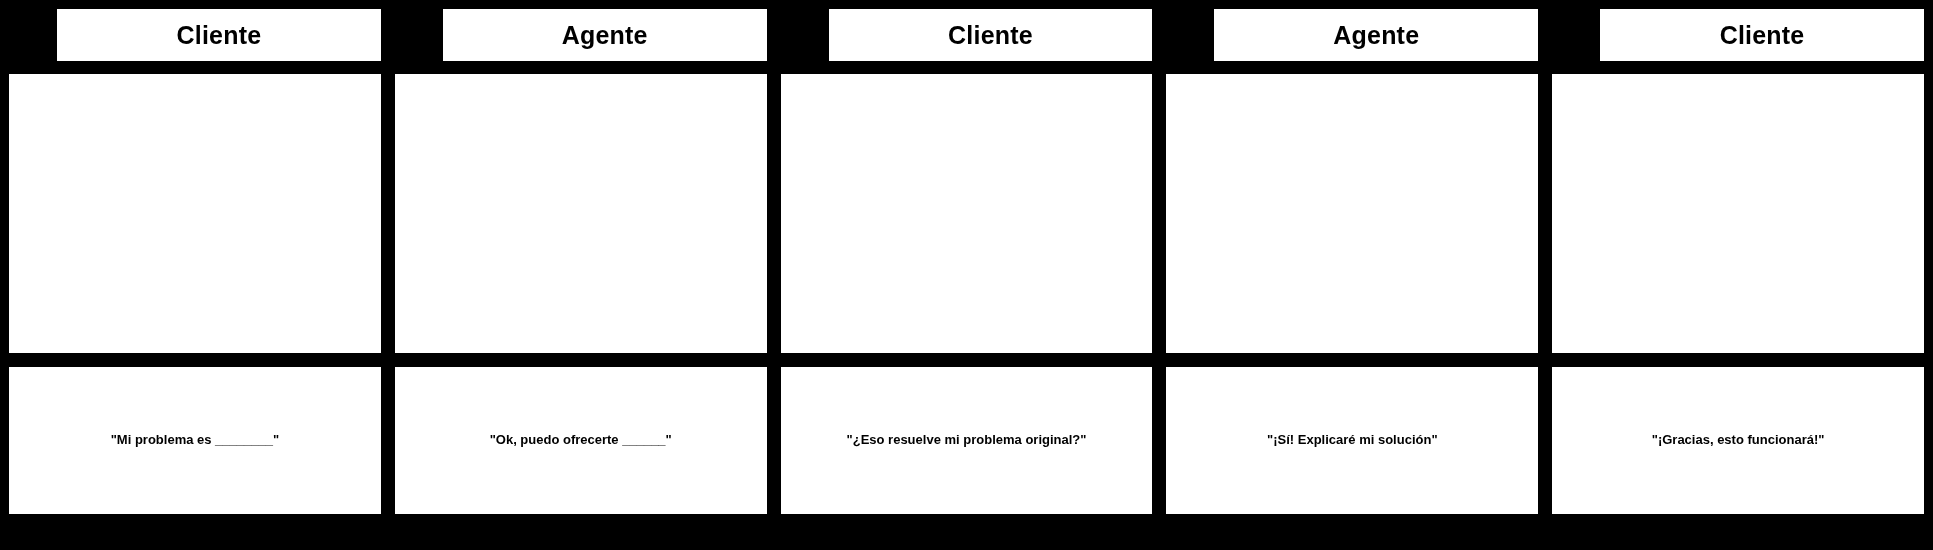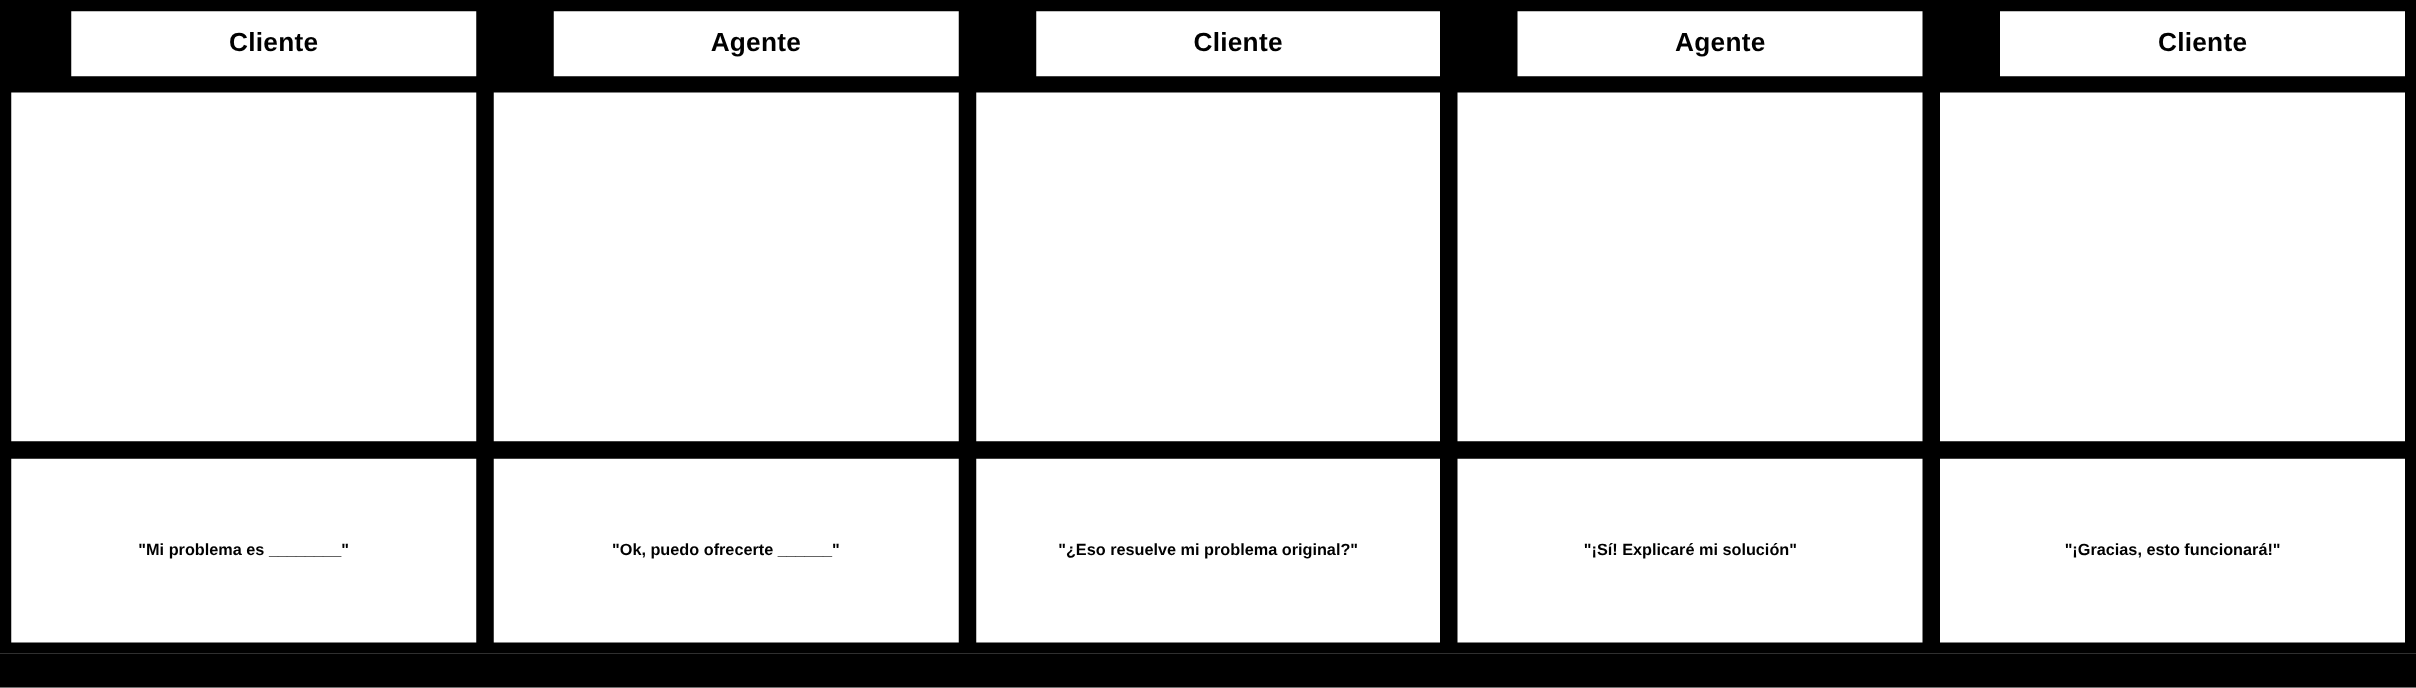--- a/index.html
+++ b/index.html
@@ -47,21 +47,21 @@
   }
 
   .panel-title {
     background: #ffffff;
     height: 52px;
     display: flex;
     align-items: center;
     justify-content: center;
     text-align: center;
     font-weight: bold;
-    font-size: 21px;
+    font-size: 25px;
     color: #000000;
     letter-spacing: 0.2px;
     box-sizing: border-box;
     padding: 0 6px;
     overflow: hidden;
     white-space: nowrap;
     margin-left: 48px;
   }
 
   .panel-art {

